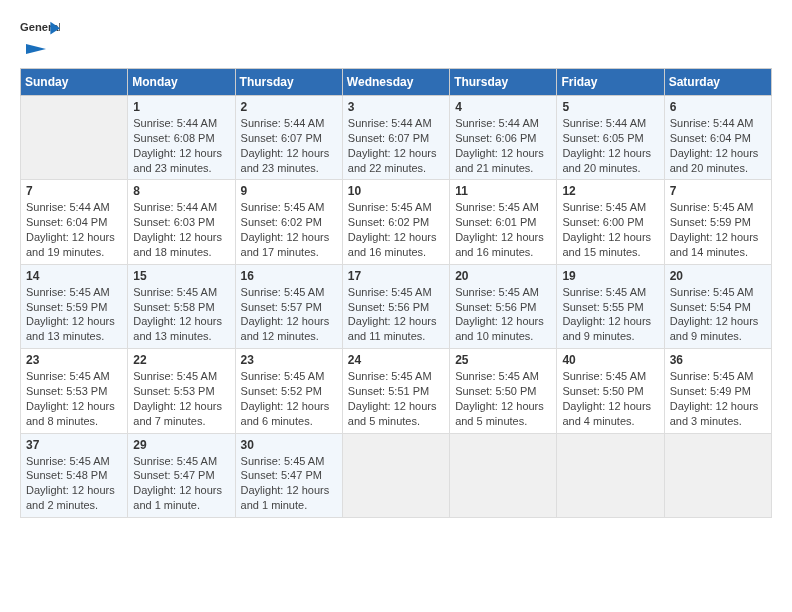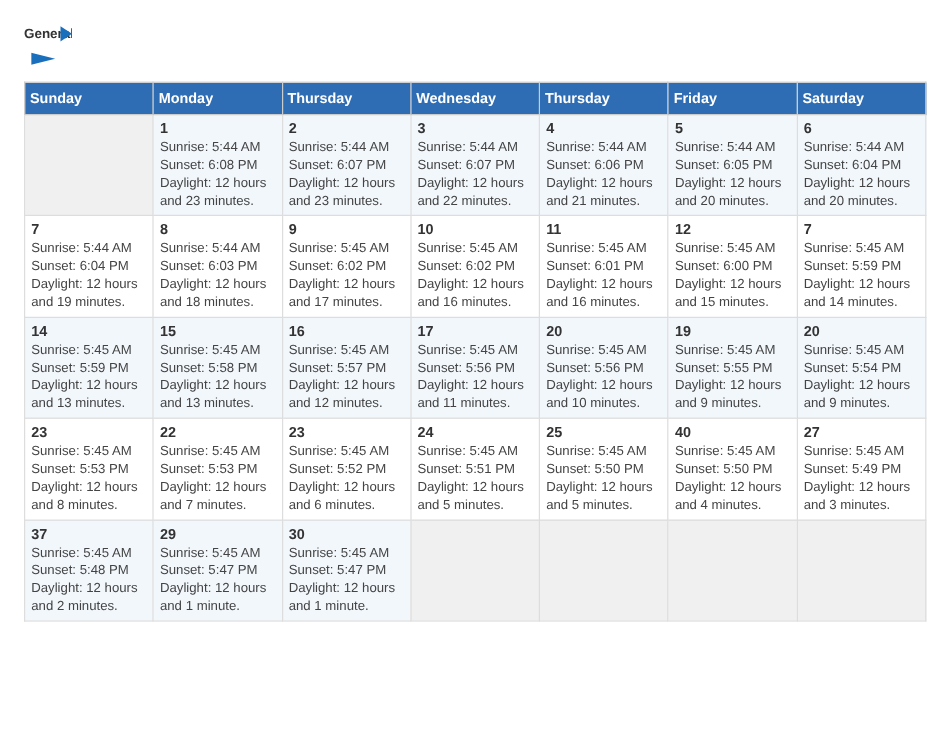--- a/index.html
+++ b/index.html
@@ -297,21 +297,21 @@
 and 5 minutes.</div>
         </td>
         <td>
           <div class="day-num">40</div>
           <div class="day-info" style="white-space: pre-line;">Sunrise: 5:45 AM
 Sunset: 5:50 PM
 Daylight: 12 hours
 and 4 minutes.</div>
         </td>
         <td>
-          <div class="day-num">27</div>
+          <div class="day-num">36</div>
           <div class="day-info" style="white-space: pre-line;">Sunrise: 5:45 AM
 Sunset: 5:49 PM
 Daylight: 12 hours
 and 3 minutes.</div>
         </td>
       </tr>
       <tr>
         <td>
           <div class="day-num">37</div>
           <div class="day-info" style="white-space: pre-line;">Sunrise: 5:45 AM

